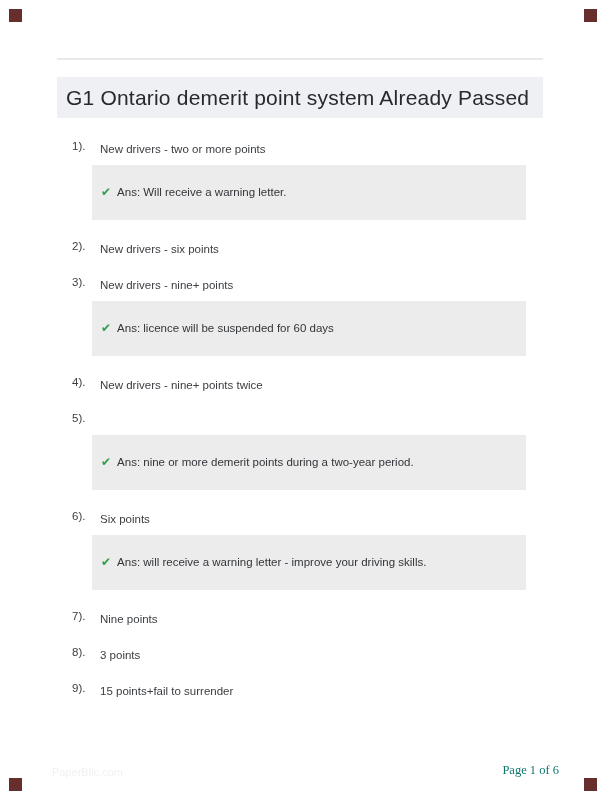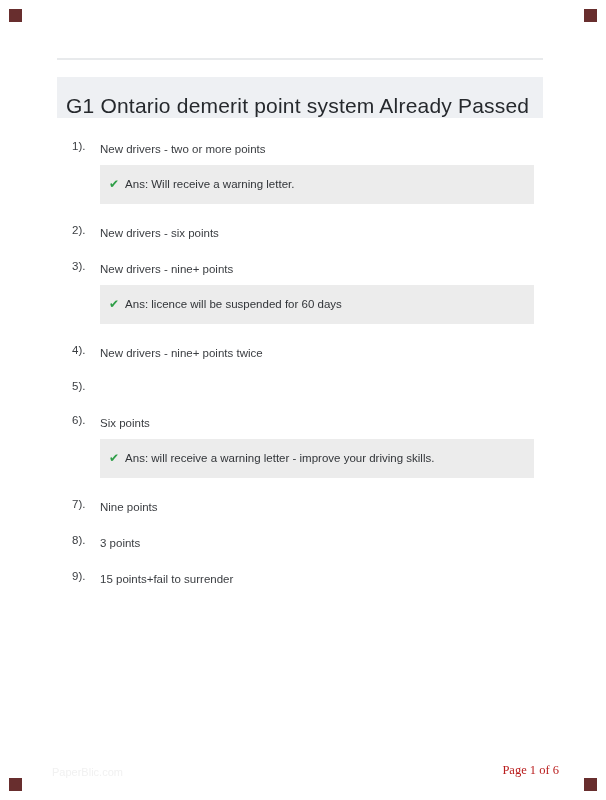--- a/index.html
+++ b/index.html
@@ -11,41 +11,41 @@
   .corner{position:absolute;width:13px;height:13px;background:#682e2e;}
   .corner.tl{left:9px;top:9px;}
   .corner.tr{right:9px;top:9px;}
   .corner.bl{left:9px;bottom:9px;}
   .corner.br{right:9px;bottom:9px;}
 
   .top-rule{position:absolute;left:57px;top:58px;width:486px;height:2px;background:#e8eaec;}
 
   .title-box{
     position:absolute;left:57px;top:77px;width:486px;height:41px;
-    background:#eef0f3;display:flex;align-items:flex-end;box-sizing:border-box;padding-left:9px;
+    background:#eef0f3;display:flex;align-items:center;box-sizing:border-box;padding-left:9px;
   }
   .title-box .title{font-size:21px;color:#26292d;letter-spacing:0.2px;white-space:nowrap;}
 
   .qa-list{position:absolute;left:72px;top:142px;width:464px;}
   .item{margin-bottom:22px;}
   .q-row{display:flex;align-items:flex-start;margin-bottom:9px;}
   .num{flex:none;width:28px;font-size:11.5px;color:#3a3d41;transform:translateY(-2px);}
   .q-text{font-size:11.5px;line-height:14px;color:#3a3d41;}
   .ans-box{
-    margin-left:28px;width:434px;box-sizing:border-box;background:#ececec;
-    padding:12px 9px;font-size:11.5px;line-height:15px;color:#323539;
+    margin-left:20px;width:434px;box-sizing:border-box;background:#ececec;
+    padding:20px 9px;font-size:11.5px;line-height:15px;color:#323539;
   }
   .check{color:#2e9e47;margin-right:6px;font-size:12px;}
 
   .watermark{
     position:absolute;left:52px;top:766px;font-size:11px;color:#f1f1f1;
   }
   .page-indicator{
     position:absolute;right:47px;top:763px;font-family:"Liberation Serif", serif;
-    font-size:12.5px;color:#b91c1c;
+    font-size:12.5px;color:#0f766e;
   }
 </style>
 </head>
 <body>
 
 <div class="page">
 
   <div class="corner tl"></div>
   <div class="corner tr"></div>
   <div class="corner bl"></div>
@@ -89,20 +89,23 @@
       <div class="q-row">
         <span class="num">4).</span>
         <span class="q-text">New drivers - nine+ points twice</span>
       </div>
     </div>
 
     <div class="item">
       <div class="q-row">
         <span class="num">5).</span>
       </div>
+      <div class="ans-box">
+        <span class="check">✔</span><span class="ans-text">Ans: nine or more demerit points during a two-year period.</span>
+      </div>
     </div>
 
     <div class="item">
       <div class="q-row">
         <span class="num">6).</span>
         <span class="q-text">Six points</span>
       </div>
       <div class="ans-box">
         <span class="check">✔</span><span class="ans-text">Ans: will receive a warning letter - improve your driving skills.</span>
       </div>

